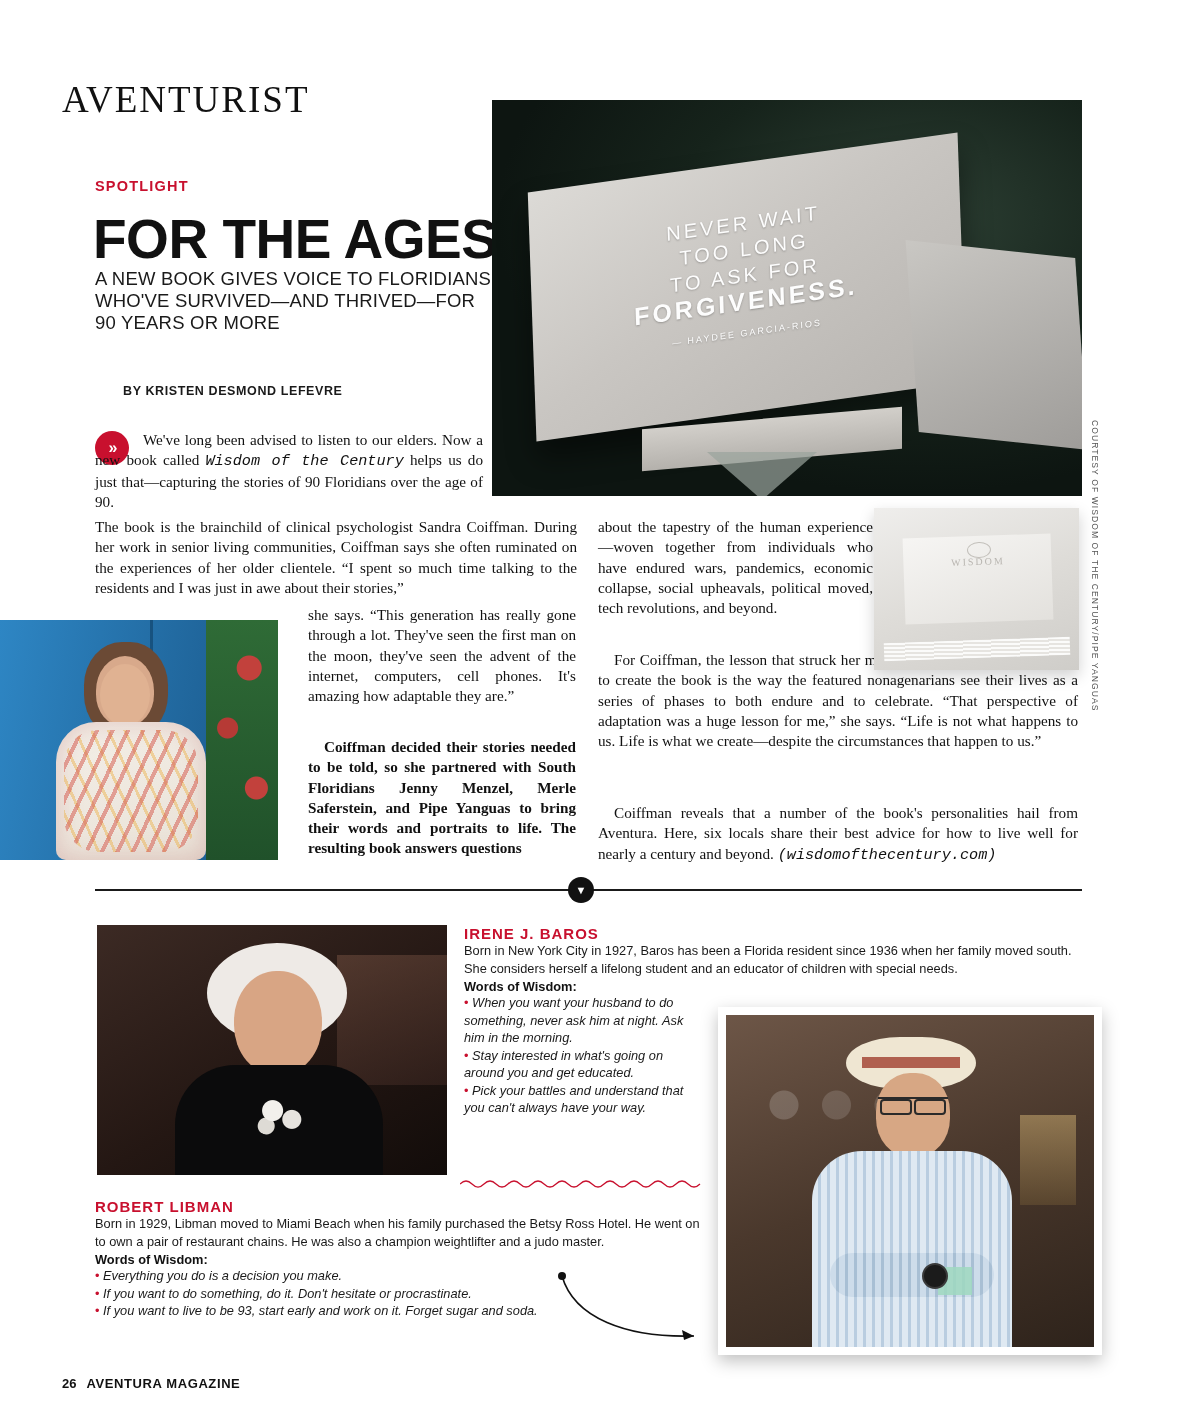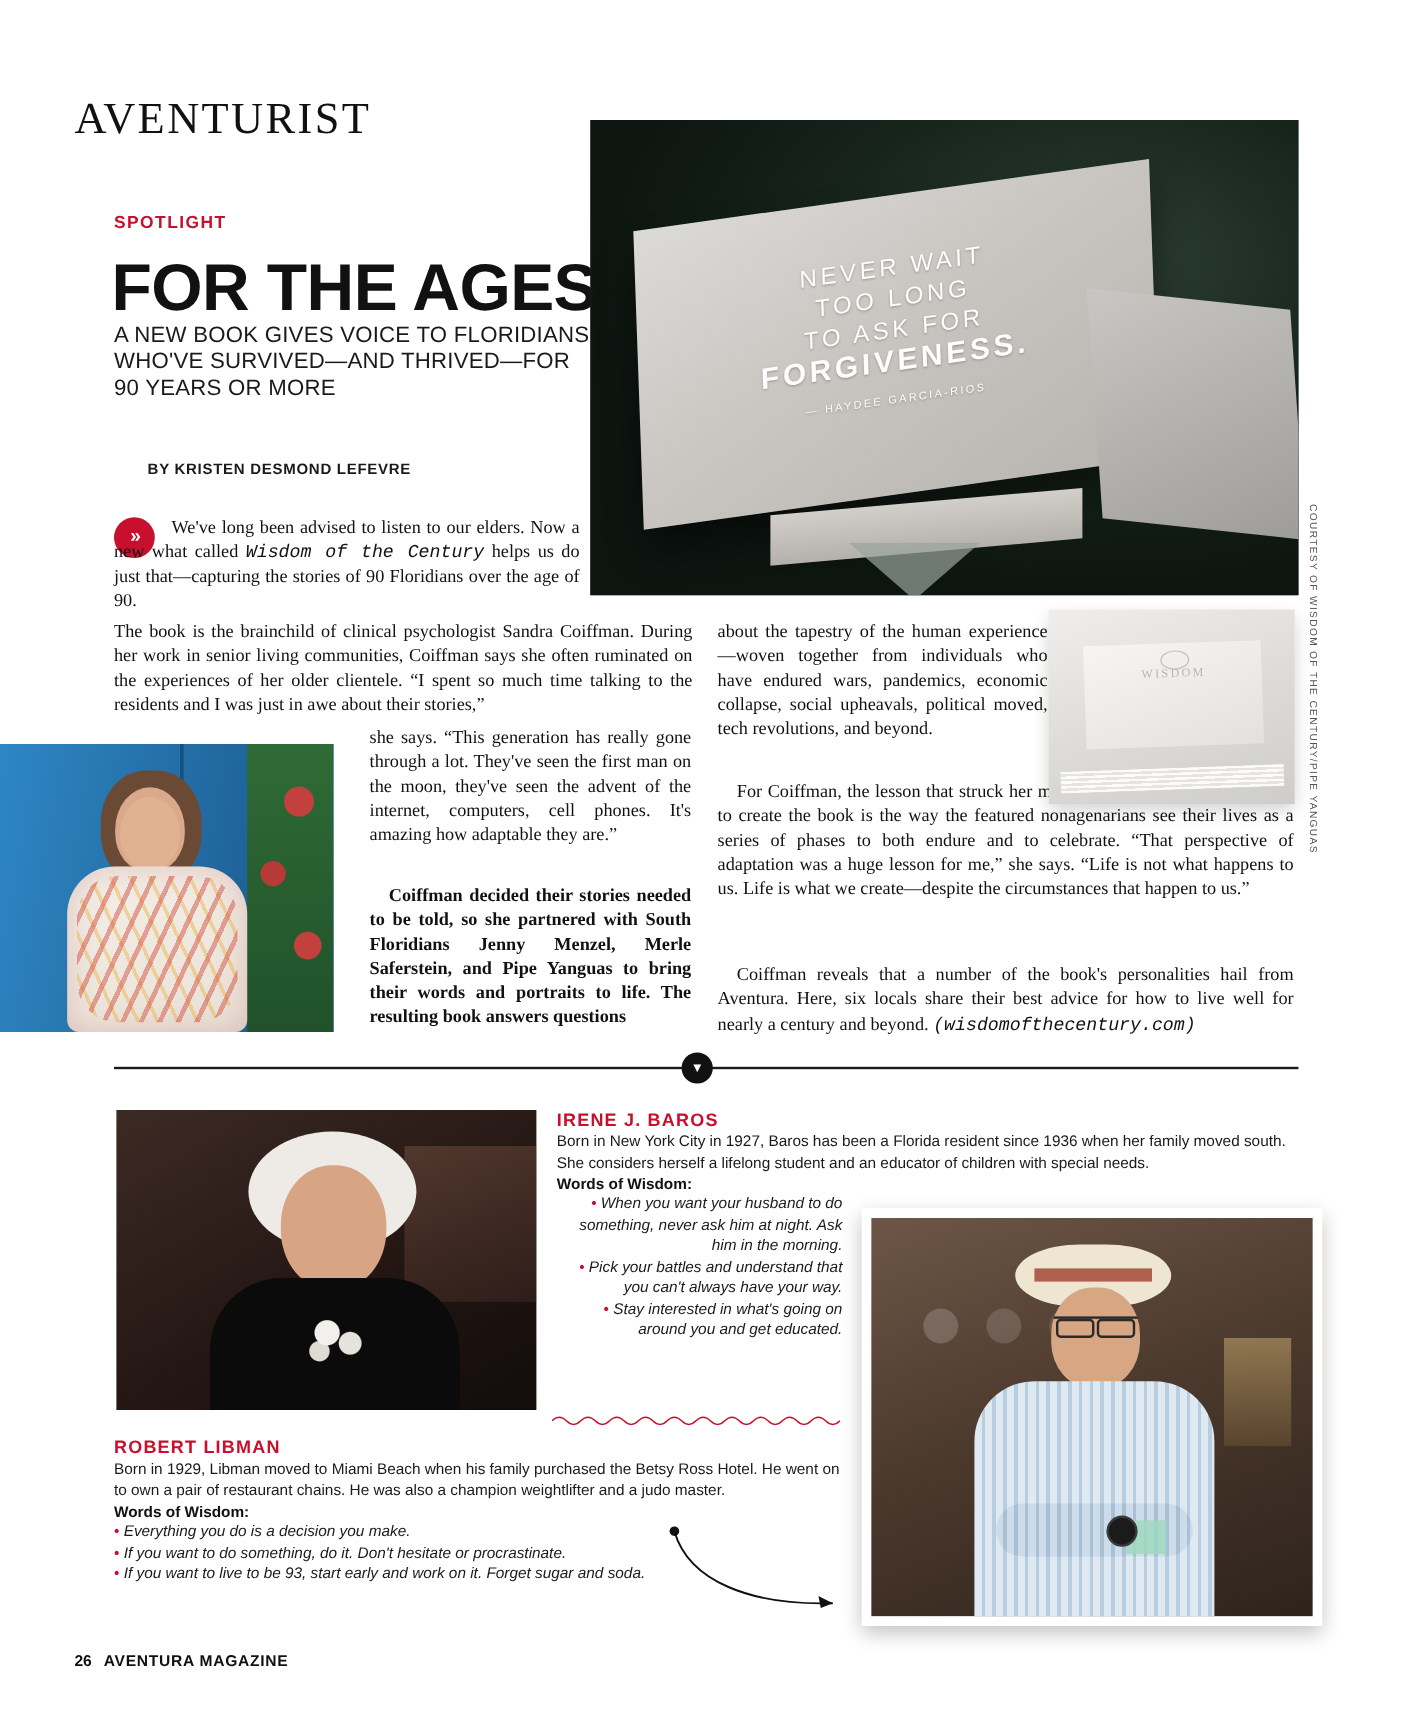--- a/index.html
+++ b/index.html
@@ -310,21 +310,21 @@
     font-size:12.8px;font-weight:bold;color:#111;margin-top:2px;
   }
   .wlist{
     font-family:"Liberation Sans", sans-serif;
     font-size:12.8px;line-height:17.5px;font-style:italic;color:#1a1a1a;
     margin:0;padding:0;list-style:none;
   }
   .wlist li:before{content:"• ";color:#c8102e;font-style:normal;}
 
   .irene-block{position:absolute;left:464px;top:925px;width:618px;}
-  .irene-words{width:238px;text-align:right;}
+  .irene-words{width:238px;}
 
   .robert-block{position:absolute;left:95px;top:1198px;width:610px;}
 
   .squiggle{
     position:absolute;left:460px;top:1178px;width:244px;height:12px;
     color:#c8102e;
   }
   .arrow{position:absolute;left:556px;top:1270px;width:150px;height:80px;}
 
   
@@ -343,21 +343,21 @@
   <div class="masthead">AVENTURIST</div>
 
   <div class="spotlight">SPOTLIGHT</div>
   <div class="headline">FOR THE AGES</div>
   <div class="dek">A NEW BOOK GIVES VOICE TO FLORIDIANS WHO'VE SURVIVED—AND THRIVED—FOR 90 YEARS OR MORE</div>
   <div class="byline">BY KRISTEN DESMOND LEFEVRE</div>
 
   <div class="dropmark">»</div>
 
   <div class="body p-intro">
-    <span>We've long been advised to listen to our elders. Now a new what called </span><span class="ital">Wisdom of the Century</span><span> helps us do just that—capturing the stories of 90 Floridians over the age of 90.</span>
+    <span>We've long been advised to listen to our elders. Now a new book called </span><span class="ital">Wisdom of the Century</span><span> helps us do just that—capturing the stories of 90 Floridians over the age of 90.</span>
   </div>
 
   <div class="body p-col1a">The book is the brainchild of clinical psychologist Sandra Coiffman. During her work in senior living communities, Coiffman says she often ruminated on the experiences of her older clientele. “I spent so much time talking to the residents and I was just in awe about their stories,”</div>
   <div class="body p-col1b">she says. “This generation has really gone through a lot. They've seen the first man on the moon, they've seen the advent of the internet, computers, cell phones. It's amazing how adaptable they are.”</div>
   <div class="body p-col1c">Coiffman decided their stories needed to be told, so she partnered with South Floridians Jenny Menzel, Merle Saferstein, and Pipe Yanguas to bring their words and portraits to life. The resulting book answers questions</div>
 
   <div class="body p-col2a">about the tapestry of the human experience—woven together from individuals who have endured wars, pandemics, economic collapse, social upheavals, political moved, tech revolutions, and beyond.</div>
   <div class="body p-col2b">For Coiffman, the lesson that struck her most during the three years it took to create the book is the way the featured nonagenarians see their lives as a series of phases to both endure and to celebrate. “That perspective of adaptation was a huge lesson for me,” she says. “Life is not what happens to us. Life is what we create—despite the circumstances that happen to us.”</div>
   <div class="body p-col2c">
     <span>Coiffman reveals that a number of the book's personalities hail from Aventura. Here, six locals share their best advice for how to live well for nearly a century and beyond. </span><span class="ital">(wisdomofthecentury.com)</span>
@@ -406,22 +406,22 @@
     <div class="body"></div>
     <div class="necklace"></div>
   </div>
 
   <div class="irene-block">
     <div class="pname">IRENE J. BAROS</div>
     <div class="pbio">Born in New York City in 1927, Baros has been a Florida resident since 1936 when her family moved south. She considers herself a lifelong student and an educator of children with special needs.</div>
     <div class="wlabel">Words of Wisdom:</div>
     <ul class="wlist irene-words">
       <li>When you want your husband to do something, never ask him at night. Ask him in the morning.</li>
+      <li>Stay interested in what's going on around you and get educated.</li>
       <li>Pick your battles and understand that you can't always have your way.</li>
-      <li>Stay interested in what's going on around you and get educated.</li>
     </ul>
   </div>
 
   <svg class="squiggle" viewBox="0 0 244 12">
     <path d="M0 6 Q6 0 12 6 T24 6 T36 6 T48 6 T60 6 T72 6 T84 6 T96 6 T108 6 T120 6 T132 6 T144 6 T156 6 T168 6 T180 6 T192 6 T204 6 T216 6 T228 6 T240 6" fill="none" stroke="#c8102e" stroke-width="1.2"></path>
   </svg>
 
   <div class="robert-block">
     <div class="pname">ROBERT LIBMAN</div>
     <div class="pbio">Born in 1929, Libman moved to Miami Beach when his family purchased the Betsy Ross Hotel. He went on to own a pair of restaurant chains. He was also a champion weightlifter and a judo master.</div>

